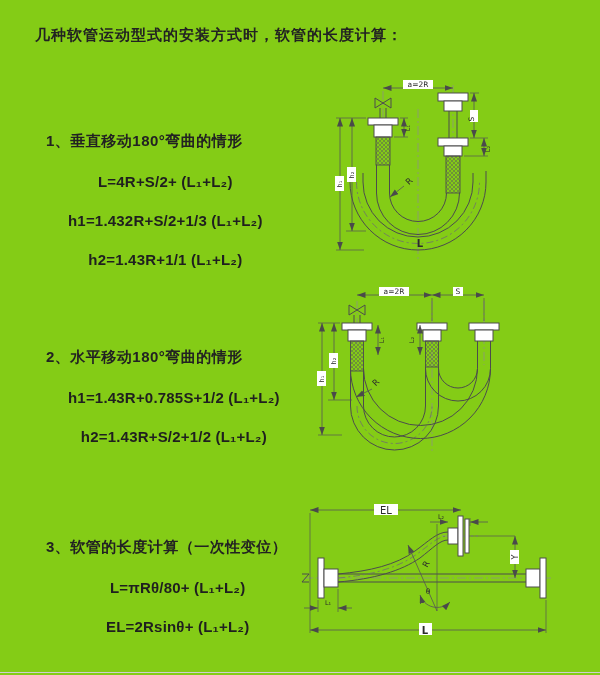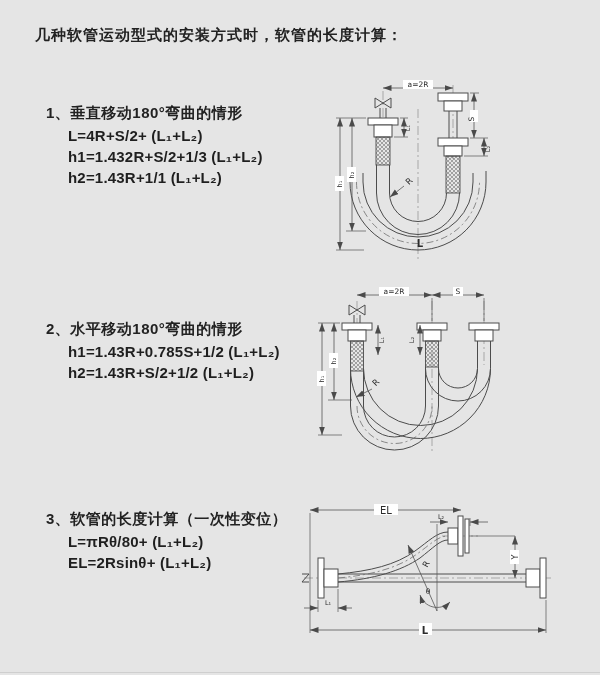--- a/index.html
+++ b/index.html
@@ -1,23 +1,23 @@
 <!DOCTYPE html>
 <html><head>
 <meta charset="utf-8">
 <style>
   html,body{margin:0;padding:0;background:#ffffff;}
-  .page{position:relative;width:600px;height:675px;background:#e5e5e5;overflow:hidden;
+  .page{position:relative;width:600px;height:675px;background:#84cc16;overflow:hidden;
         font-family:"Liberation Sans","DejaVu Sans",sans-serif;}
   .doc-title{position:absolute;left:35px;top:26px;font-size:15px;font-weight:700;
              letter-spacing:1px;color:#222;}
   .sec{position:absolute;left:46px;color:#222;}
-  .sec-head{font-size:15px;font-weight:700;letter-spacing:.5px;white-space:nowrap;}
-  .formula{font-size:15px;font-weight:600;margin-top:4px;padding-left:22px;
-           letter-spacing:.2px;color:#1f1f1f;white-space:nowrap;}
+  .sec-head{font-size:15px;font-weight:700;letter-spacing:.5px;white-space:nowrap;margin-top:28px;}
+  .formula{font-size:15px;font-weight:600;margin-top:22px;padding-left:22px;
+           letter-spacing:.2px;color:#1f1f1f;white-space:nowrap;text-align:center;}
   .sec1{top:104px;} .sec2{top:320px;} .sec3{top:510px;}
   .dg{position:absolute;}
   .dg1{left:330px;top:75px;} .dg2{left:312px;top:283px;} .dg3{left:298px;top:498px;}
   .bottom-line{position:absolute;left:0;top:672px;width:600px;height:1px;background:#cfcfcf;}
   
   .ln{stroke:#4c4c4c;stroke-width:1;fill:none;}
   .fit{fill:#ffffff;stroke:#4c4c4c;stroke-width:1;}
   .cl{stroke:#8c8c8c;stroke-width:.7;fill:none;stroke-dasharray:9 3 2 3;}
   .dsh{stroke:#6f6f6f;stroke-width:.8;fill:none;stroke-dasharray:7 3 2 3;}
   .dim{stroke:#555;stroke-width:.8;fill:none;}

